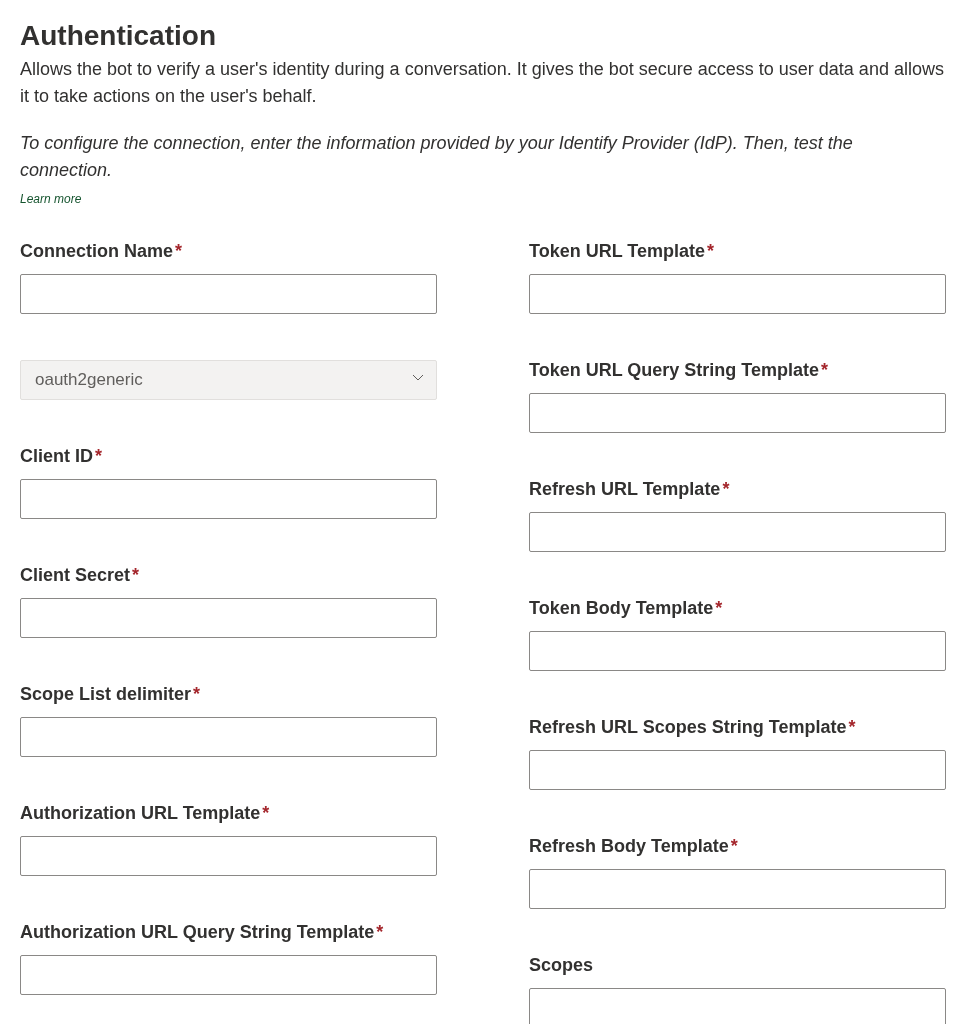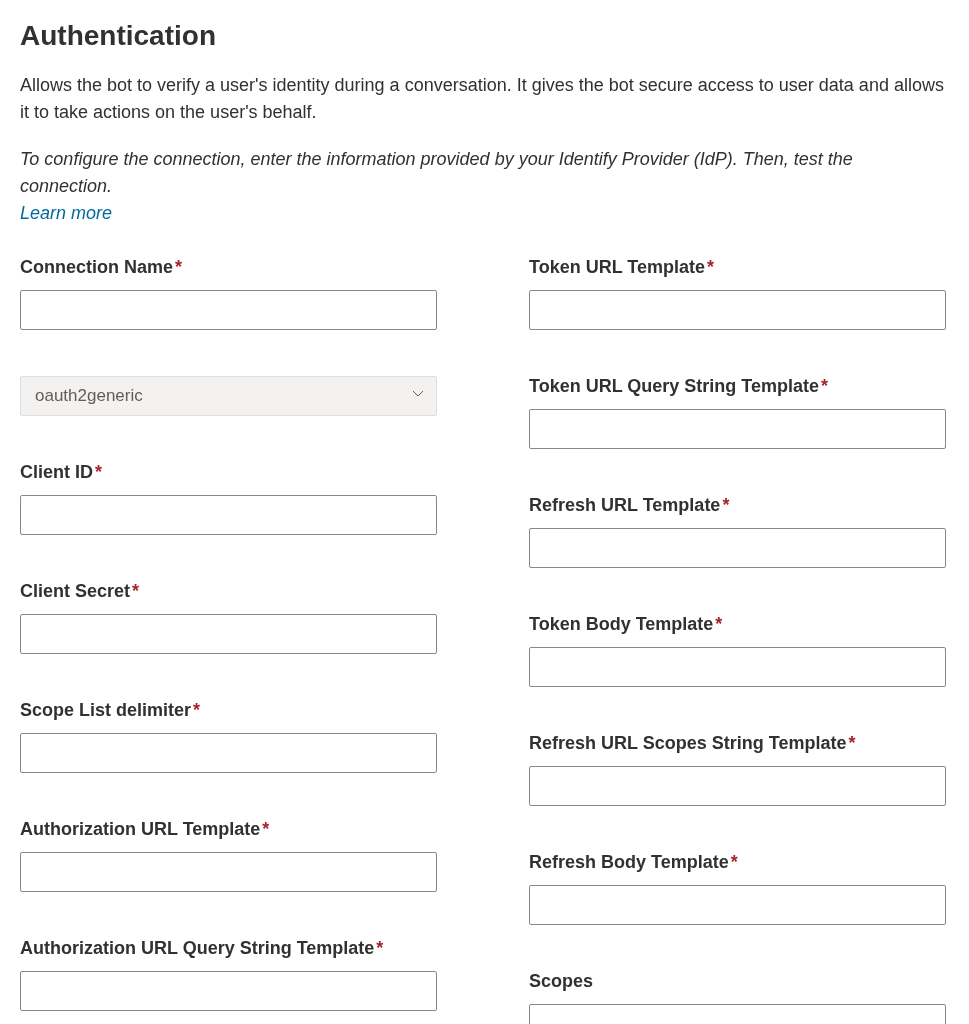--- a/index.html
+++ b/index.html
@@ -11,39 +11,39 @@
       font-family: "Segoe UI", -apple-system, BlinkMacSystemFont, sans-serif;
       background: #ffffff;
       color: #323130;
       padding: 20px;
       width: 969px;
     }
     h1.page-title {
       font-size: 28px;
       font-weight: 600;
       color: #323130;
-      margin-bottom: 20px;
+      margin-bottom: 4px;
     }
     .intro {
       font-size: 18px;
       line-height: 1.5;
       color: #323130;
       margin-bottom: 20px;
     }
     .intro-2 {
       font-size: 18px;
       line-height: 1.5;
       color: #323130;
       margin-bottom: 30px;
       font-style: italic;
     }
     a.learn-more {
-      color: #0369a1;
+      color: #14532d;
       text-decoration: none;
-      font-size: 18px;
+      font-size: 12px;
     }
     .form-columns {
       display: flex;
       gap: 92px;
     }
     .form-col {
       flex: 0 0 417px;
       display: flex;
       flex-direction: column;
     }

